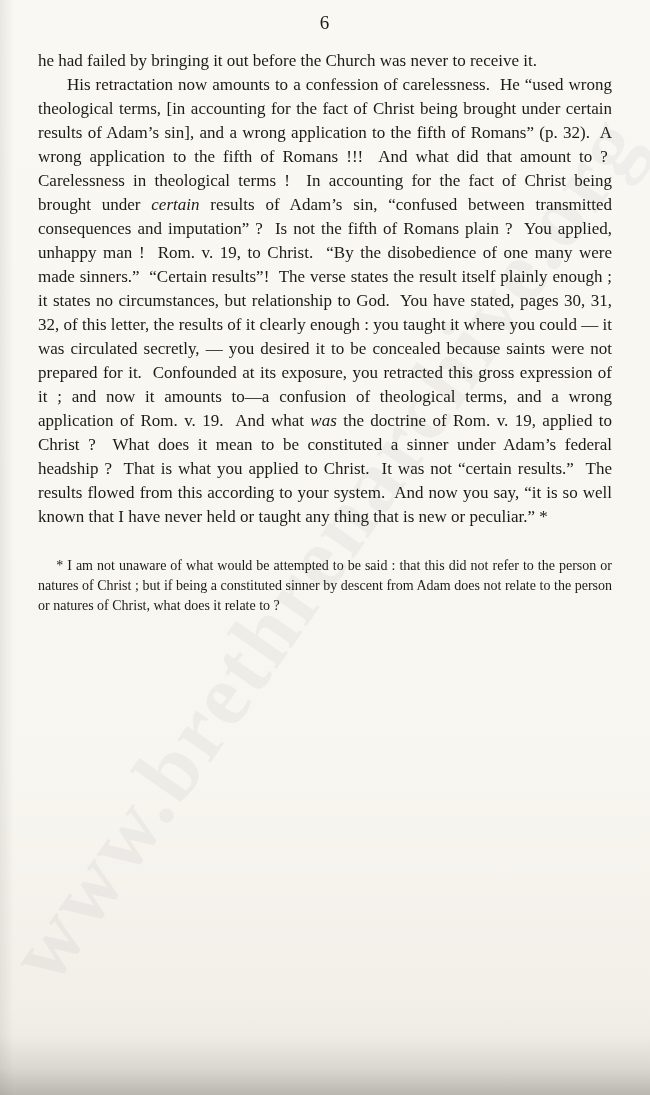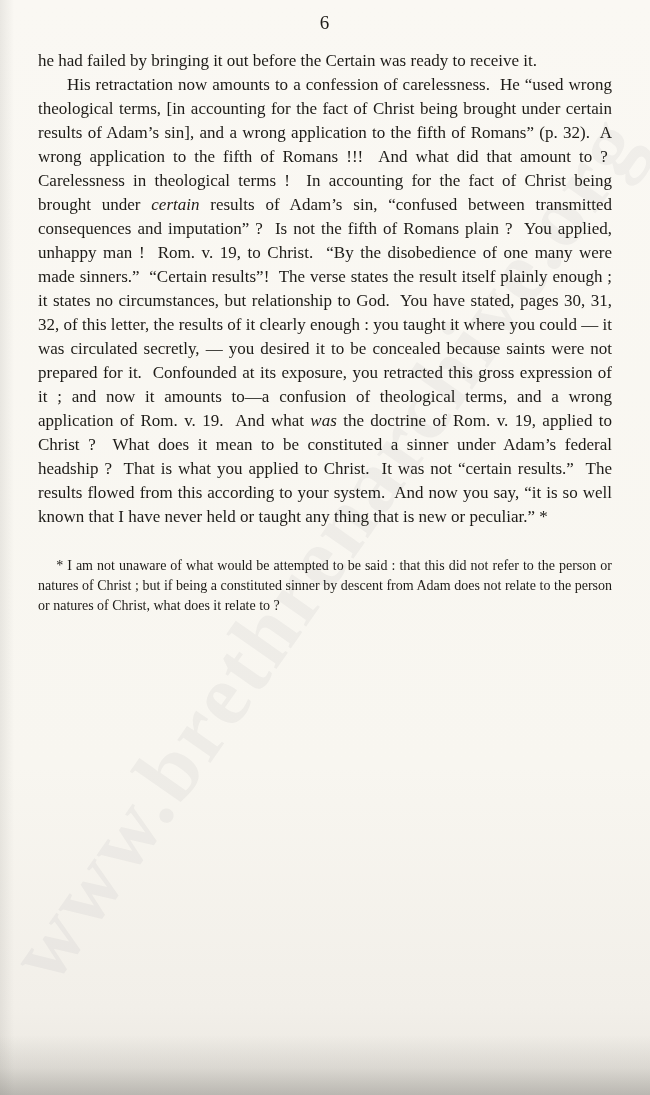--- a/index.html
+++ b/index.html
@@ -74,21 +74,21 @@
 </head>
 <body>
 
 <div class="page">
 
   <div class="watermark">www.brethrenarchive.org</div>
 
   <div class="page-number">6</div>
 
   <div class="text-block">
-      <p class="para"><span>he had failed by bringing it out before the Certain was ready to receive it.</span></p>
+      <p class="para"><span>he had failed by bringing it out before the Church was never to receive it.</span></p>
       <p class="para indent"><span>His retractation now amounts to a confession of carelessness.&nbsp; He “used wrong theological terms, [in accounting for the fact of Christ being brought under certain results of Adam’s sin], and a wrong application to the fifth of Romans” (p. 32).&nbsp; A wrong application to the fifth of Romans&nbsp;!!!&nbsp; And what did that amount to&nbsp;?&nbsp; Carelessness in theological terms&nbsp;!&nbsp; In accounting for the fact of Christ being brought under </span><em>certain</em><span> results of Adam’s sin, “confused between transmitted consequences and imputation”&nbsp;?&nbsp; Is not the fifth of Romans plain&nbsp;?&nbsp; You applied, unhappy man&nbsp;!&nbsp; Rom. v.&nbsp;19, to Christ.&nbsp; “By the disobedience of one many were made sinners.”&nbsp; “Certain results”!&nbsp; The verse states the result itself plainly enough&nbsp;; it states no circumstances, but relationship to God.&nbsp; You have stated, pages 30, 31, 32, of this letter, the results of it clearly enough&nbsp;: you taught it where you could — it was circulated secretly, — you desired it to be concealed because saints were not prepared for it.&nbsp; Confounded at its exposure, you retracted this gross expression of it&nbsp;; and now it amounts to—a confusion of theological terms, and a wrong application of Rom. v.&nbsp;19.&nbsp; And what </span><em>was</em><span> the doctrine of Rom. v.&nbsp;19, applied to Christ&nbsp;?&nbsp; What does it mean to be constituted a sinner under Adam’s federal headship&nbsp;?&nbsp; That is what you applied to Christ.&nbsp; It was not “certain results.”&nbsp; The results flowed from this according to your system.&nbsp; And now you say, “it is so well known that I have never held or taught any thing that is new or peculiar.”&nbsp;*</span></p>
     </div>
 
   <div class="footnote">
       <p class="para indent"><span>* I am not unaware of what would be attempted to be said&nbsp;: that this did not refer to the person or natures of Christ&nbsp;; but if being a constituted sinner by descent from Adam does not relate to the person or natures of Christ, what does it relate to&nbsp;?</span></p>
     </div>
 
   <div class="scan-shadow-left"></div>
   <div class="scan-shadow-bottom"></div>
 

